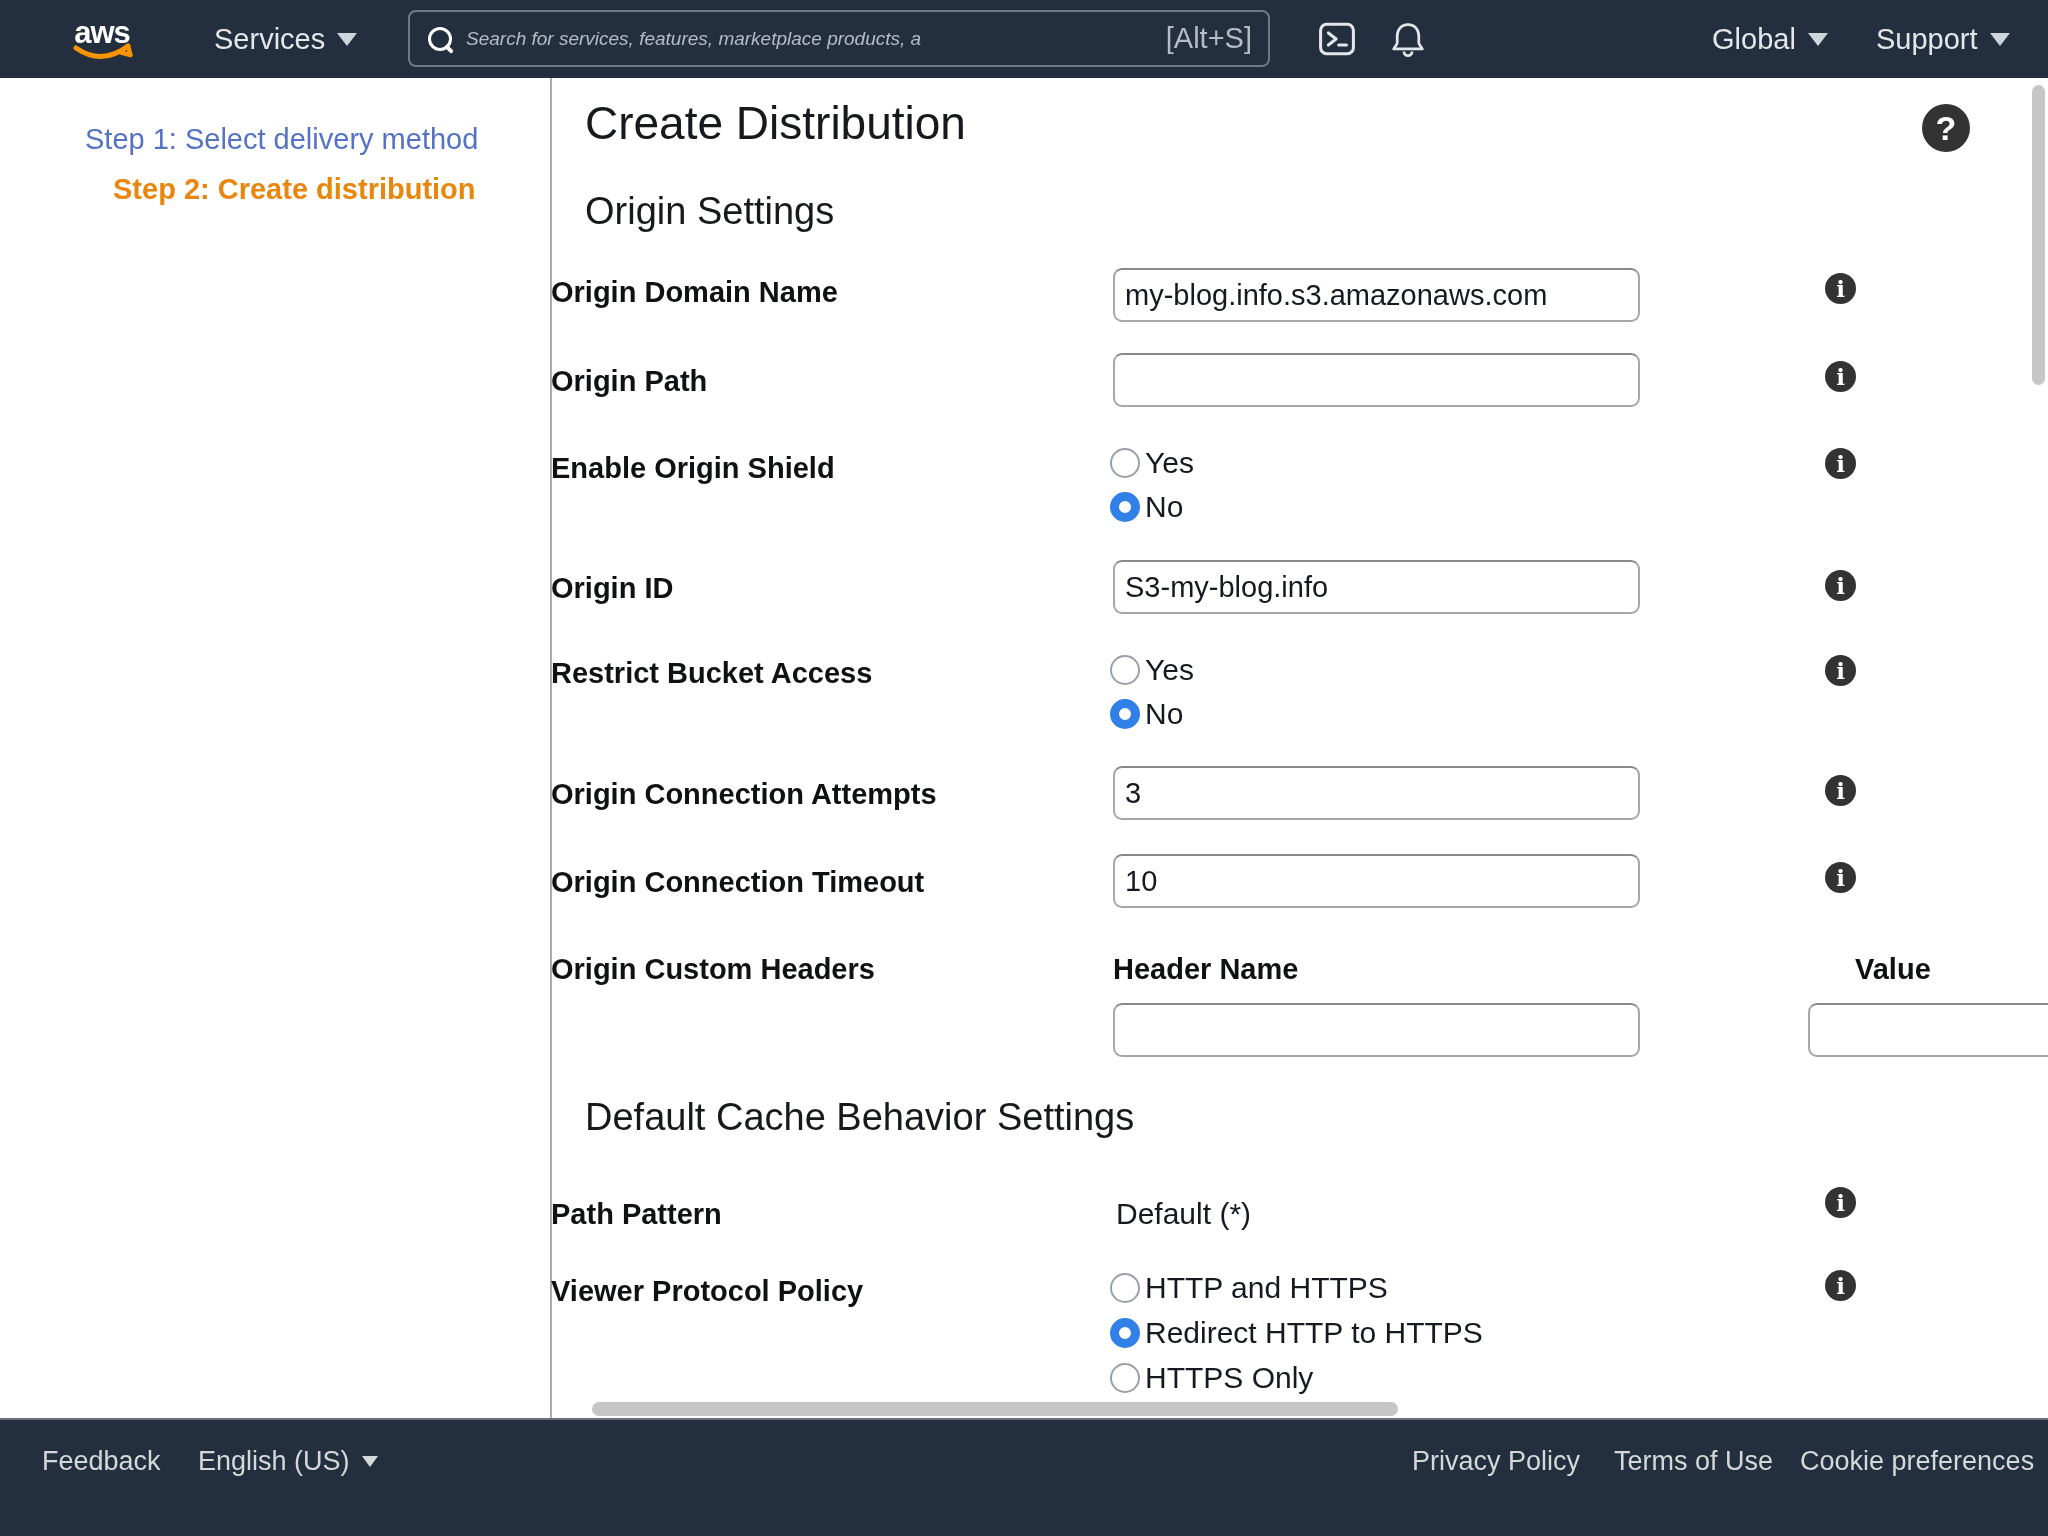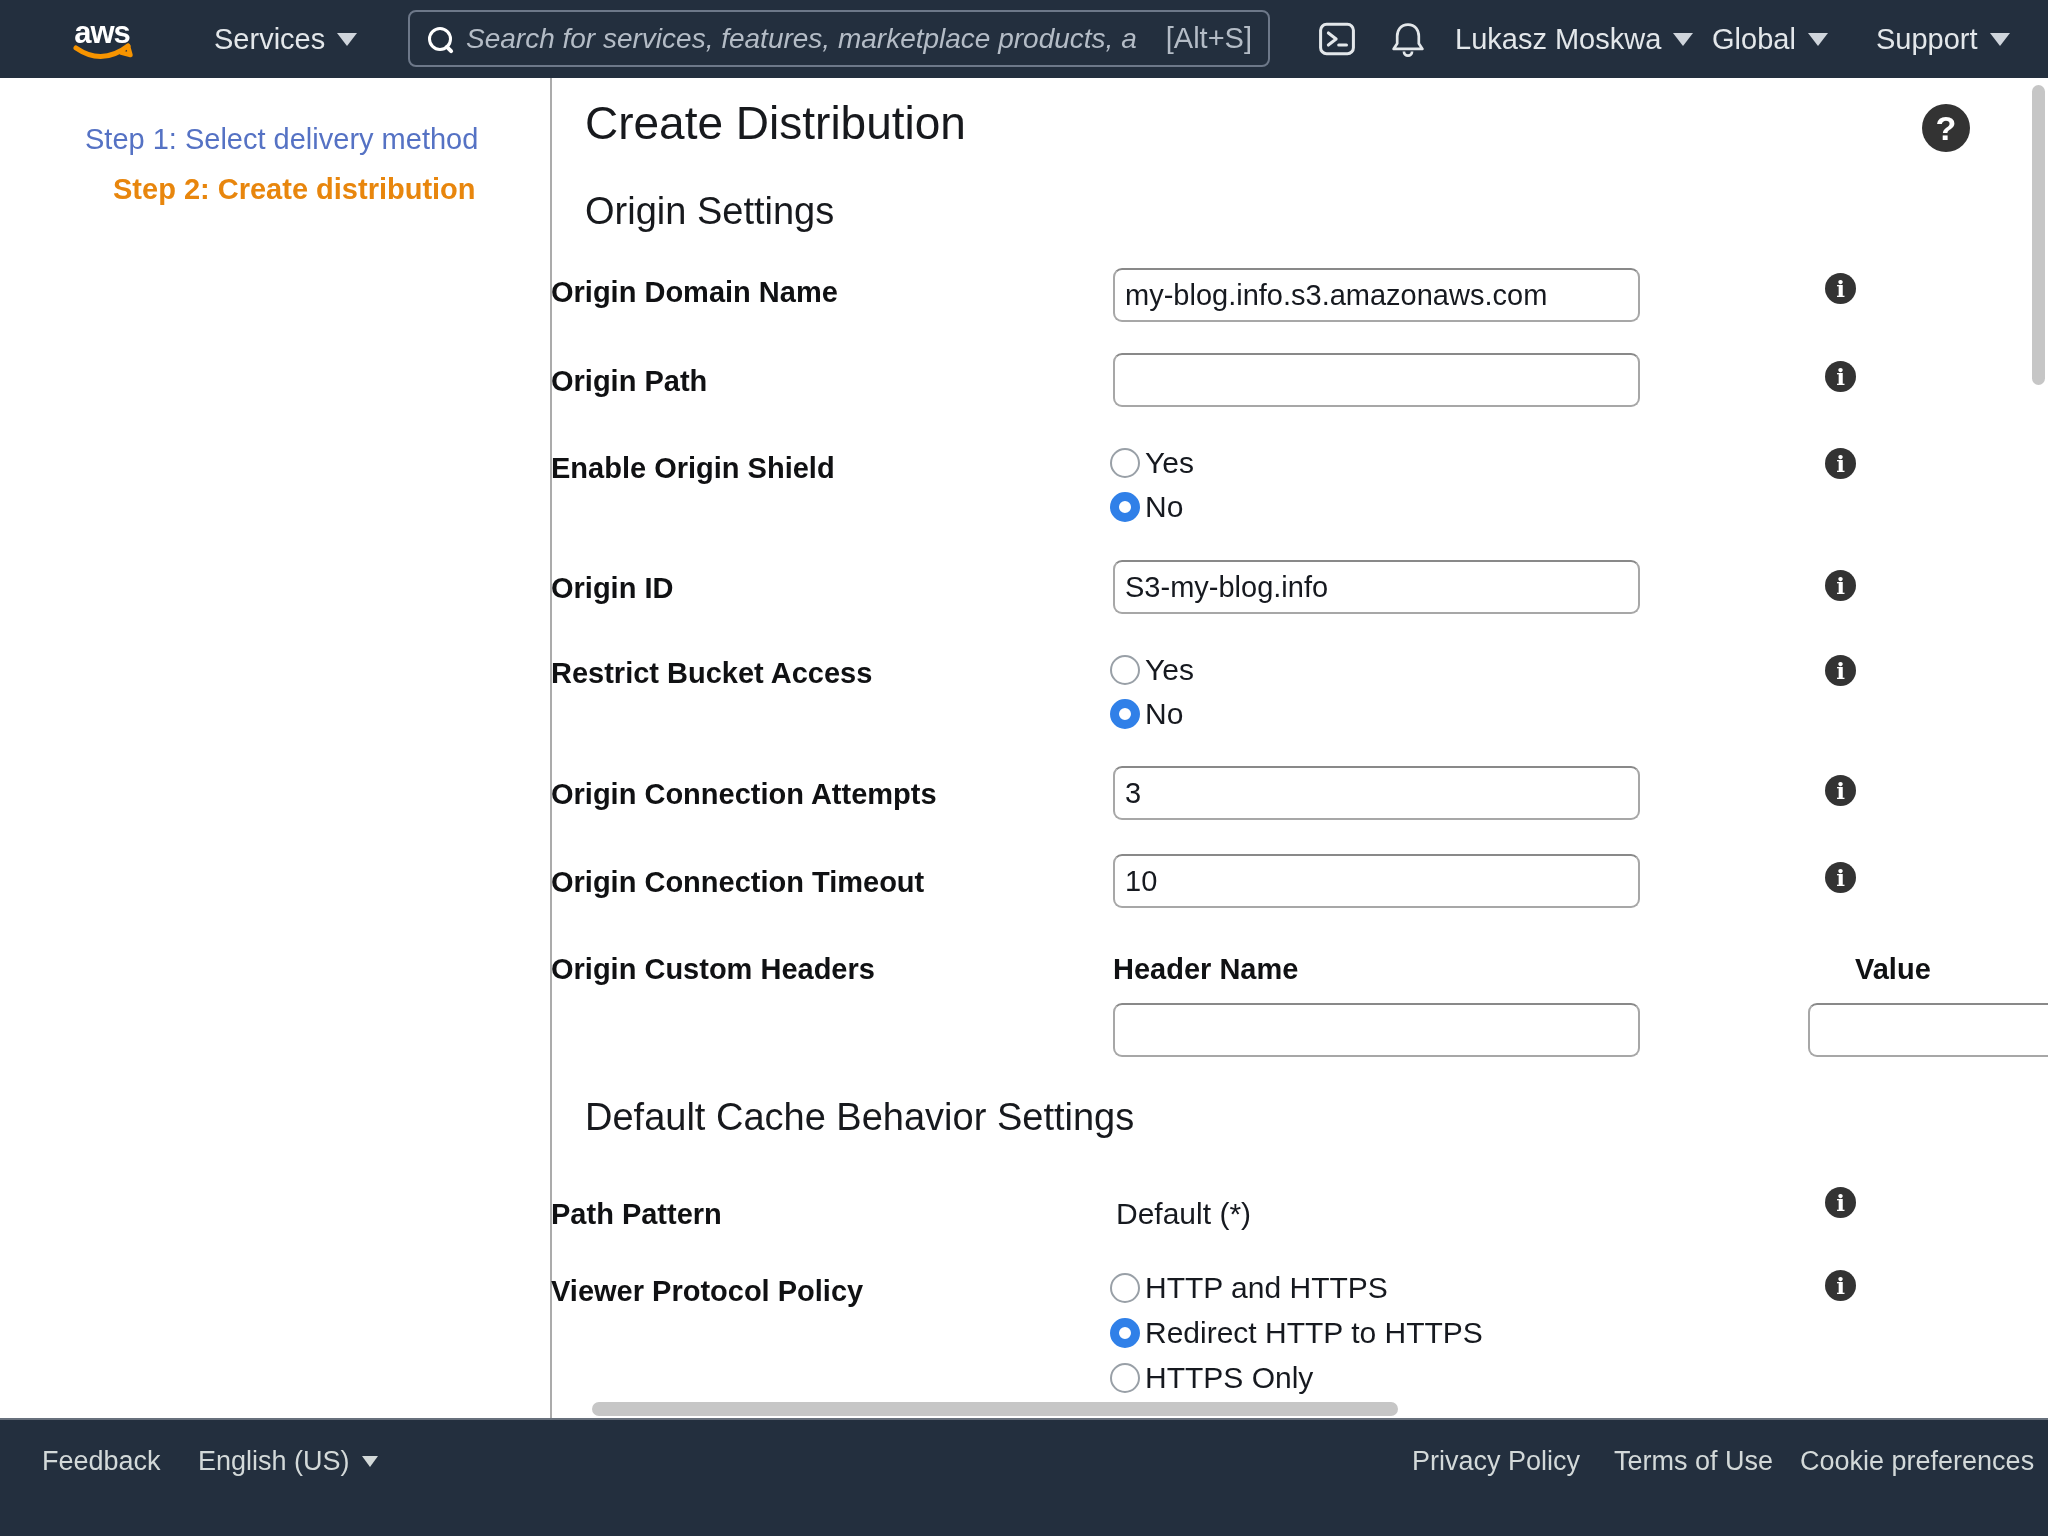--- a/index.html
+++ b/index.html
@@ -14,21 +14,21 @@
   .caret{width:0;height:0;border-left:10px solid transparent;border-right:10px solid transparent;
          border-top:13px solid #cfd5dc;}
   .aws-logo{position:absolute;left:64px;top:14px;}
   .searchbox{position:absolute;left:408px;top:10px;width:862px;height:57px;box-sizing:border-box;
              border:2px solid #6d7889;border-radius:8px;display:flex;align-items:center;background:#232f3e;}
   .search-icon{width:18px;height:18px;border:3px solid #ffffff;border-radius:50%;position:relative;
                margin:0 12px 0 18px;flex:none;}
   .search-icon::after{content:"";position:absolute;width:4px;height:10px;background:#ffffff;
                left:16px;top:14px;transform:rotate(-45deg);border-radius:2px;}
   .searchbox input{flex:1;background:transparent;border:none;outline:none;color:#ef4444;
-               font-size:28px;font-style:italic;font-family:inherit;min-width:0;}
+               font-size:19px;font-style:italic;font-family:inherit;min-width:0;}
   .searchbox input::placeholder{color:#b4bcc6;font-style:italic;}
   .search-shortcut{color:#b4bcc6;font-size:29px;margin:0 16px 0 6px;flex:none;}
   .topbar-icon{position:absolute;top:0;height:78px;display:flex;align-items:center;cursor:pointer;}
   
   .sidebar-divider{position:absolute;left:550px;top:78px;width:2px;height:1340px;background:#ababab;}
   .step{position:absolute;left:85px;font-size:29px;cursor:pointer;}
   .step.visited{color:#5572c4;}
   .step.current{color:#e8860d;font-weight:bold;margin-left:28px;}
   
   h1.page-title{position:absolute;left:585px;top:96px;margin:0;font-size:46px;font-weight:400;color:#17191d;}
@@ -92,24 +92,20 @@
     </svg>
   </div>
 
   <div class="topbar-icon" style="left:1390px">
     <svg width="36" height="40" viewBox="0 0 40 44">
       <path d="M20 6 C12 6 8 12 8 19 V27 L4 33 H36 L32 27 V19 C32 12 28 6 20 6 Z" fill="none" stroke="#e3e7ea" stroke-width="3" stroke-linejoin="round"></path>
       <path d="M15.5 36 a4.5 4.5 0 0 0 9 0" fill="none" stroke="#e3e7ea" stroke-width="3"></path>
     </svg>
   </div>
 
-  <div class="nav-item" style="left:1455px">
-    <span>Lukasz Moskwa</span>
-    <span class="caret"></span>
-  </div>
 
   <div class="nav-item" style="left:1712px">
     <span>Global</span>
     <span class="caret"></span>
   </div>
 
   <div class="nav-item" style="left:1876px">
     <span>Support</span>
     <span class="caret"></span>
   </div>

